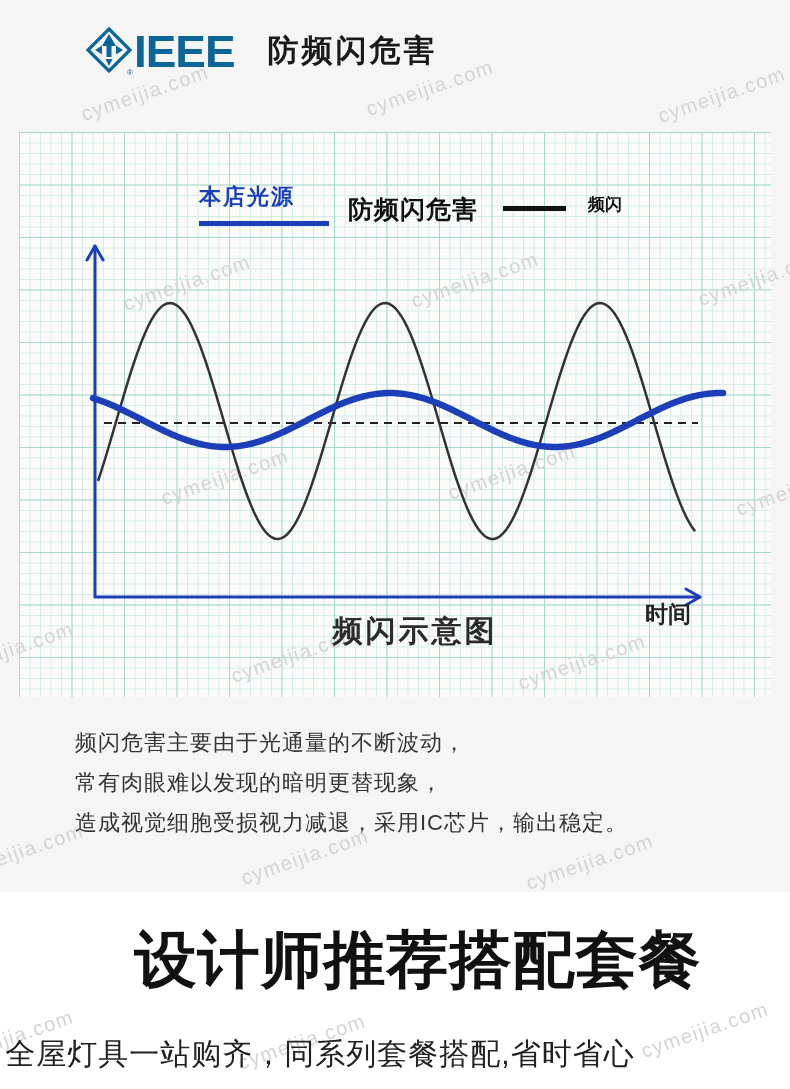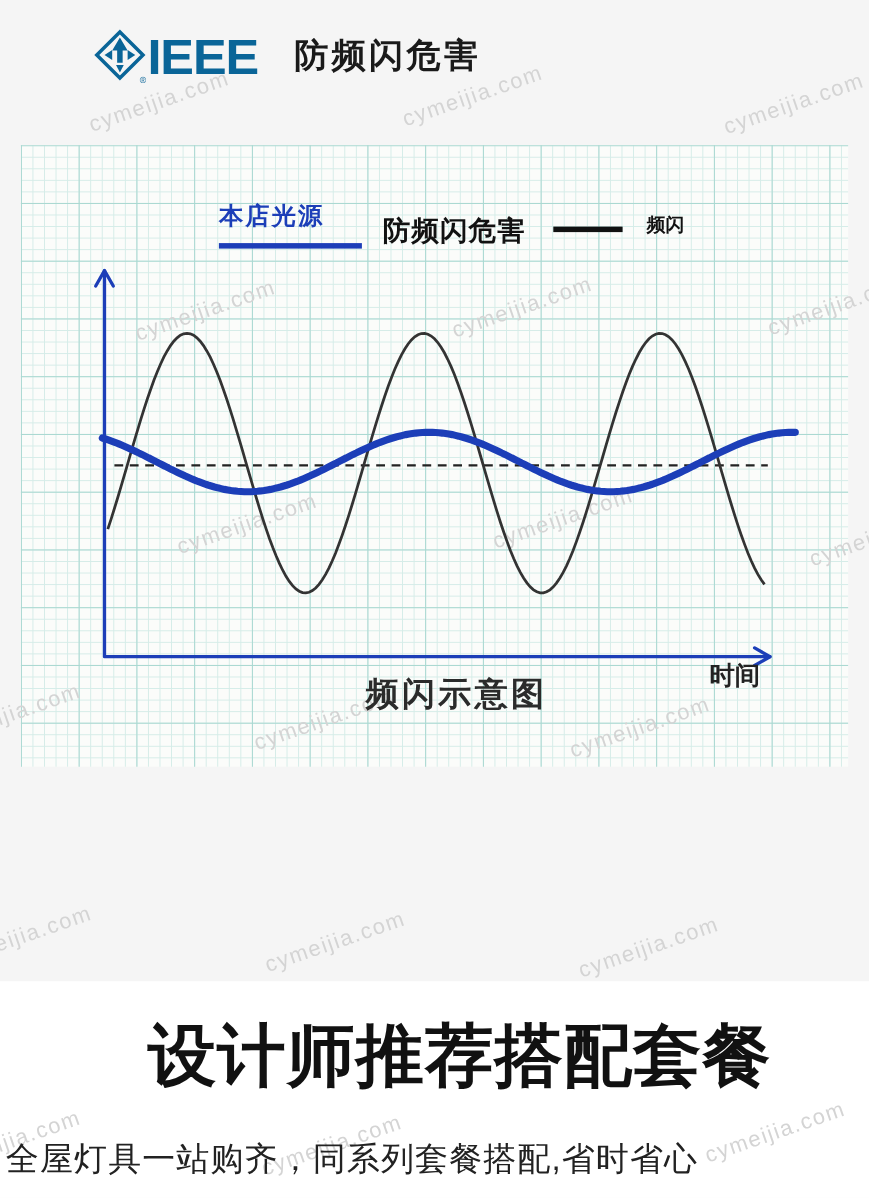--- a/index.html
+++ b/index.html
@@ -148,17 +148,22 @@
     <path id="wave-store" fill="none" stroke-linecap="round" d="M74.0 266.2 L77.0 267.1 L80.0 268.1 L83.0 269.2 L86.0 270.3 L89.0 271.5 L92.0 272.8 L95.0 274.1 L98.0 275.4 L101.0 276.8 L104.0 278.2 L107.0 279.7 L110.0 281.1 L113.0 282.6 L116.0 284.2 L119.0 285.7 L122.0 287.2 L125.0 288.8 L128.0 290.3 L131.0 291.8 L134.0 293.4 L137.0 294.9 L140.0 296.3 L143.0 297.8 L146.0 299.2 L149.0 300.6 L152.0 301.9 L155.0 303.2 L158.0 304.5 L161.0 305.7 L164.0 306.8 L167.0 307.9 L170.0 308.9 L173.0 309.8 L176.0 310.7 L179.0 311.5 L182.0 312.2 L185.0 312.9 L188.0 313.4 L191.0 313.9 L194.0 314.3 L197.0 314.6 L200.0 314.8 L203.0 315.0 L206.0 315.0 L209.0 315.0 L212.0 314.8 L215.0 314.6 L218.0 314.3 L221.0 313.9 L224.0 313.4 L227.0 312.9 L230.0 312.2 L233.0 311.5 L236.0 310.7 L239.0 309.8 L242.0 308.9 L245.0 307.9 L248.0 306.8 L251.0 305.7 L254.0 304.5 L257.0 303.2 L260.0 301.9 L263.0 300.6 L266.0 299.2 L269.0 297.8 L272.0 296.3 L275.0 294.9 L278.0 293.4 L281.0 291.8 L284.0 290.3 L287.0 288.8 L290.0 287.2 L293.0 285.7 L296.0 284.2 L299.0 282.6 L302.0 281.1 L305.0 279.7 L308.0 278.2 L311.0 276.8 L314.0 275.4 L317.0 274.1 L320.0 272.8 L323.0 271.5 L326.0 270.3 L329.0 269.2 L332.0 268.1 L335.0 267.1 L338.0 266.2 L341.0 265.3 L344.0 264.5 L347.0 263.8 L350.0 263.1 L353.0 262.6 L356.0 262.1 L359.0 261.7 L362.0 261.4 L365.0 261.2 L368.0 261.0 L371.0 261.0 L374.0 261.0 L377.0 261.2 L380.0 261.4 L383.0 261.7 L386.0 262.1 L389.0 262.6 L392.0 263.1 L395.0 263.8 L398.0 264.5 L401.0 265.3 L404.0 266.2 L407.0 267.1 L410.0 268.1 L413.0 269.2 L416.0 270.3 L419.0 271.5 L422.0 272.8 L425.0 274.1 L428.0 275.4 L431.0 276.8 L434.0 278.2 L437.0 279.7 L440.0 281.1 L443.0 282.6 L446.0 284.2 L449.0 285.7 L452.0 287.2 L455.0 288.8 L458.0 290.3 L461.0 291.8 L464.0 293.4 L467.0 294.9 L470.0 296.3 L473.0 297.8 L476.0 299.2 L479.0 300.6 L482.0 301.9 L485.0 303.2 L488.0 304.5 L491.0 305.7 L494.0 306.8 L497.0 307.9 L500.0 308.9 L503.0 309.8 L506.0 310.7 L509.0 311.5 L512.0 312.2 L515.0 312.9 L518.0 313.4 L521.0 313.9 L524.0 314.3 L527.0 314.6 L530.0 314.8 L533.0 315.0 L536.0 315.0 L539.0 315.0 L542.0 314.8 L545.0 314.6 L548.0 314.3 L551.0 313.9 L554.0 313.4 L557.0 312.9 L560.0 312.2 L563.0 311.5 L566.0 310.7 L569.0 309.8 L572.0 308.9 L575.0 307.9 L578.0 306.8 L581.0 305.7 L584.0 304.5 L587.0 303.2 L590.0 301.9 L593.0 300.6 L596.0 299.2 L599.0 297.8 L602.0 296.3 L605.0 294.9 L608.0 293.4 L611.0 291.8 L614.0 290.3 L617.0 288.8 L620.0 287.2 L623.0 285.7 L626.0 284.2 L629.0 282.6 L632.0 281.1 L635.0 279.7 L638.0 278.2 L641.0 276.8 L644.0 275.4 L647.0 274.1 L650.0 272.8 L653.0 271.5 L656.0 270.3 L659.0 269.2 L662.0 268.1 L665.0 267.1 L668.0 266.2 L671.0 265.3 L674.0 264.5 L677.0 263.8 L680.0 263.1 L683.0 262.6 L686.0 262.1 L689.0 261.7 L692.0 261.4 L695.0 261.2 L698.0 261.0 L701.0 261.0 L704.0 261.0" stroke="#1c3eb8" stroke-width="6.5"></path>
     <g id="axes" fill="none" stroke-linecap="round" stroke-linejoin="round" stroke="#1c3eb8">
       <path id="axis-lines" stroke-width="3" d="M76 114 L76 465 L681 465"></path>
       <path id="axis-arrow-y" stroke-width="3" d="M68 128 L76 114 L84 128"></path>
       <path id="axis-arrow-x" stroke-width="3" d="M667 457 L681 465 L667 473"></path>
     </g>
   </svg>
   <div class="time-label">时间</div>
   <div class="chart-caption">频闪示意图</div>
 
+  <div class="description">
+    <p>频闪危害主要由于光通量的不断波动，</p>
+    <p>常有肉眼难以发现的暗明更替现象，</p>
+    <p>造成视觉细胞受损视力减退，采用IC芯片，输出稳定。</p>
+  </div>
 
   <div class="footer-heading">设计师推荐搭配套餐</div>
   <div class="footer-sub">全屋灯具一站购齐，同系列套餐搭配,省时省心</div>
 
 </div>
 
 </body></html>

